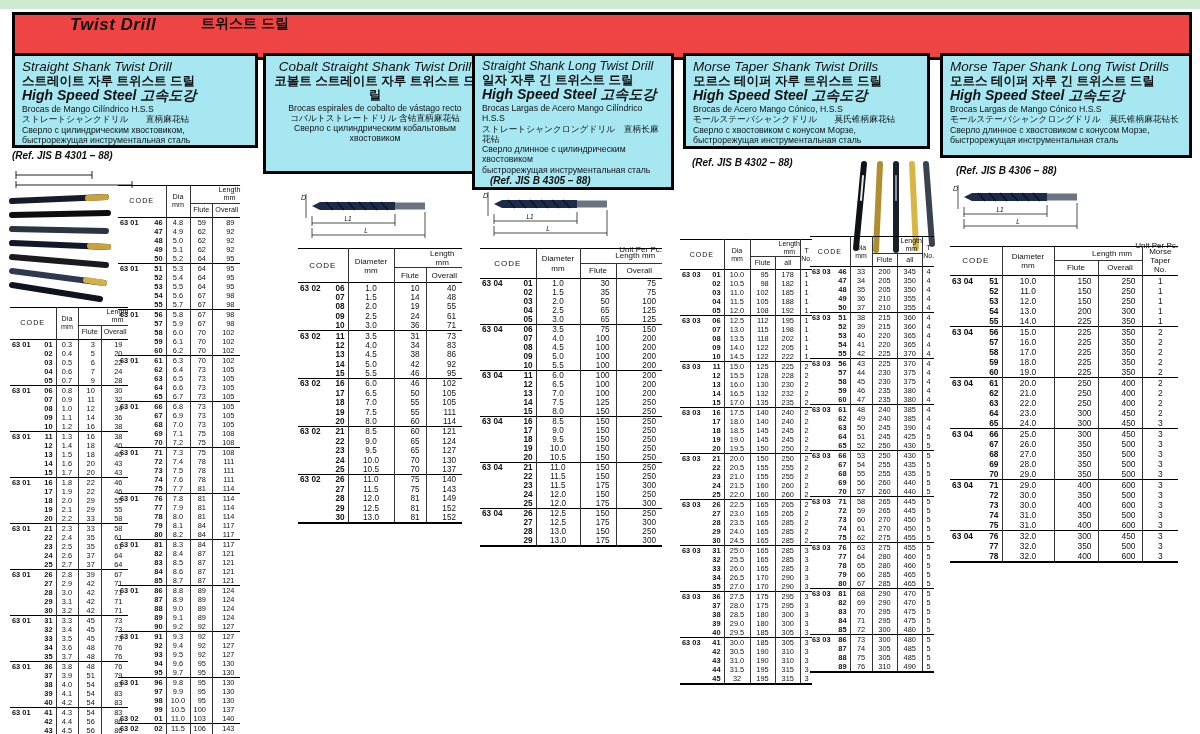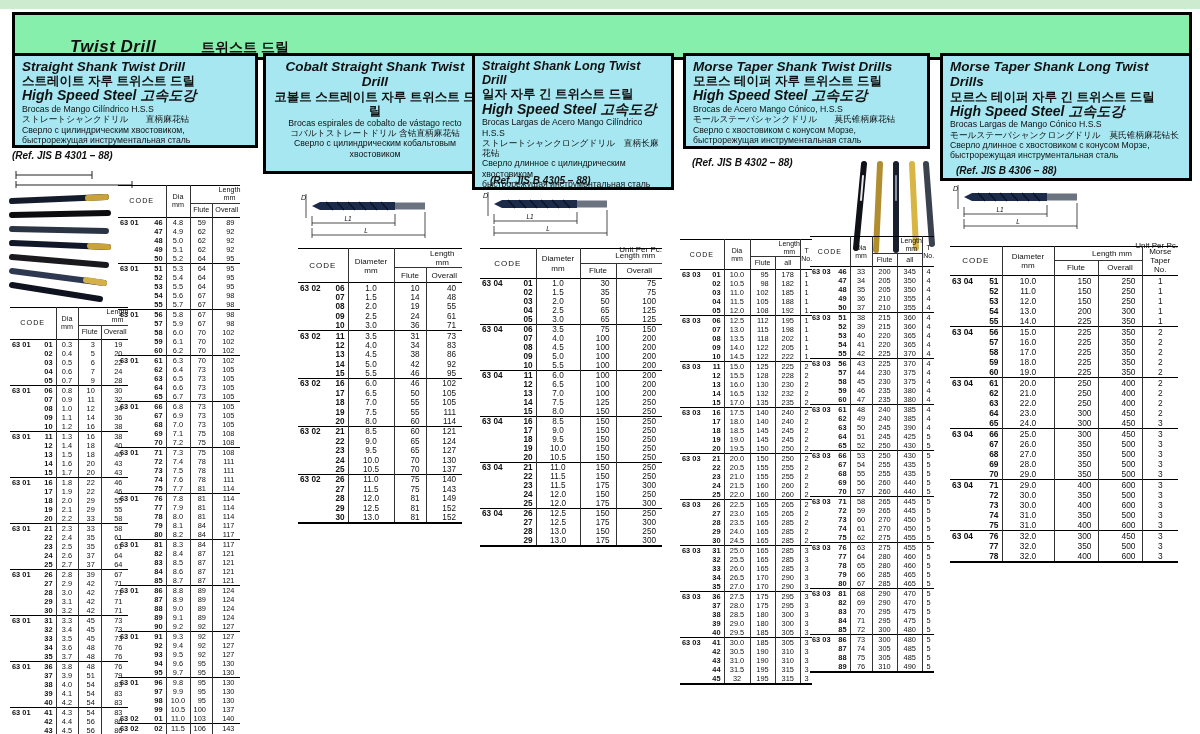--- a/index.html
+++ b/index.html
@@ -1,27 +1,27 @@
 <!DOCTYPE html>
 <html><head>
 <meta charset="utf-8">
 <style>
   html,body{margin:0;padding:0;}
   #page{position:relative;width:1200px;height:734px;background:#ffffff;overflow:hidden;
         font-family:"Liberation Sans","DejaVu Sans",sans-serif;color:#111;}
   .top-strip{position:absolute;left:0;top:0;width:1200px;height:9px;background:#cdeccf;}
   
-  #title-bar{position:absolute;left:12px;top:12px;width:1180px;height:48px;background:#86efac;
-             border:3px solid #000;box-sizing:border-box;display:flex;align-items:flex-end;}
+  #title-bar{position:absolute;left:12px;top:12px;width:1180px;height:48px;background:#ef4444;
+             border:3px solid #000;box-sizing:border-box;display:flex;align-items:flex-start;}
   #title-en{font-size:17px;font-weight:bold;font-style:italic;margin-left:55px;letter-spacing:.5px;}
   #title-ko{font-size:14px;font-weight:bold;margin-left:45px;}
   
   .hdr{position:absolute;background:#a7e7f1;border:3px solid #000;box-sizing:border-box;
        padding:3px 7px 2px 7px;line-height:1.13;}
-  .hdr .t1{font-weight:bold;font-style:italic;font-size:13.5px;}
+  .hdr .t1{font-weight:normal;font-style:italic;font-size:13.5px;}
   .hdr .t2{font-weight:bold;font-size:12.5px;}
   .hdr .t3{font-weight:bold;font-style:italic;font-size:14px;}
   .hdr .t4{font-size:8.7px;line-height:1.18;}
   .ref{position:absolute;font-size:10px;font-weight:bold;font-style:italic;white-space:nowrap;}
   .unit{position:absolute;font-size:8px;width:120px;text-align:right;}
   
   .tblwrap{position:absolute;}
   table.tbl{border-collapse:collapse;table-layout:fixed;border-top:1.5px solid #000;border-bottom:2px solid #000;}
   .tbl th{font-weight:normal;padding:0;line-height:1.15;vertical-align:middle;text-align:center;}
   .tbl td{padding:0;white-space:nowrap;overflow:hidden;vertical-align:middle;}
@@ -80,21 +80,21 @@
   </div>
   <div class="hdr" style="left:683px;top:53px;width:247px;height:96px;">
     <div class="t1">Morse Taper Shank Twist Drills</div>
     <div class="t2">모르스 테이퍼 자루 트위스트 드릴</div>
     <div class="t3">High Speed Steel 고속도강</div>
     <div class="t4">Brocas de Acero Mango Cónico, H.S.S</div>
     <div class="t4">モールステーパシャンクドリル　　莫氏锥柄麻花钻</div>
     <div class="t4">Сверло с хвостовиком с конусом Морзе,</div>
     <div class="t4">быстрорежущая инструментальная сталь</div>
   </div>
-  <div class="hdr" style="left:940px;top:53px;width:252px;height:128px;">
+  <div class="hdr" style="left:940px;top:53px;width:252px;height:105px;">
     <div class="t1">Morse Taper Shank Long Twist Drills</div>
     <div class="t2">모르스 테이퍼 자루 긴 트위스트 드릴</div>
     <div class="t3">High Speed Steel 고속도강</div>
     <div class="t4">Brocas Largas de Mango Cónico H.S.S</div>
     <div class="t4">モールステーパシャンクロングドリル　莫氏锥柄麻花钻长</div>
     <div class="t4">Сверло длинное с хвостовиком с конусом Морзе,</div>
     <div class="t4">быстрорежущая инструментальная сталь</div>
   </div>
 
   <div class="ref" style="left:12px;top:150px;">(Ref. JIS B 4301 – 88)</div>

